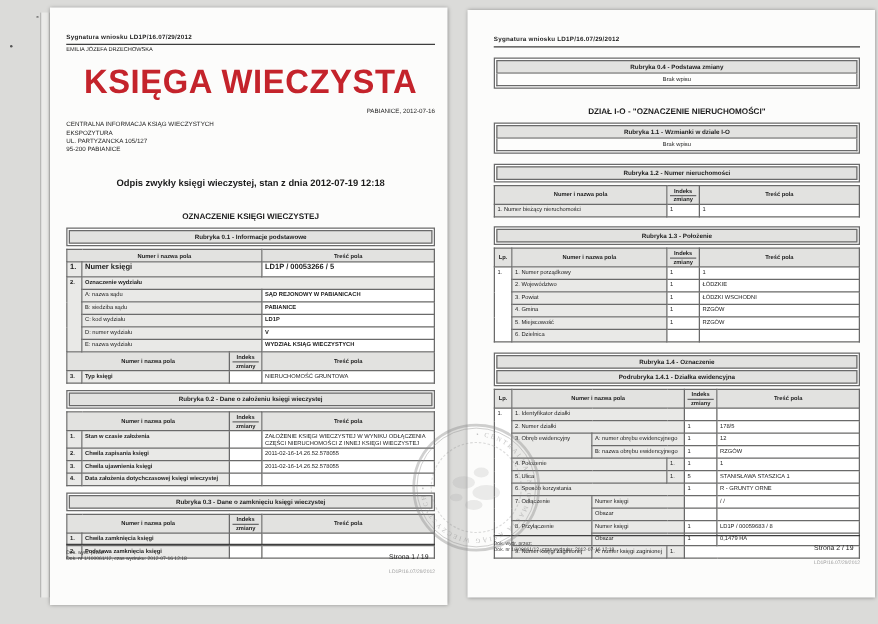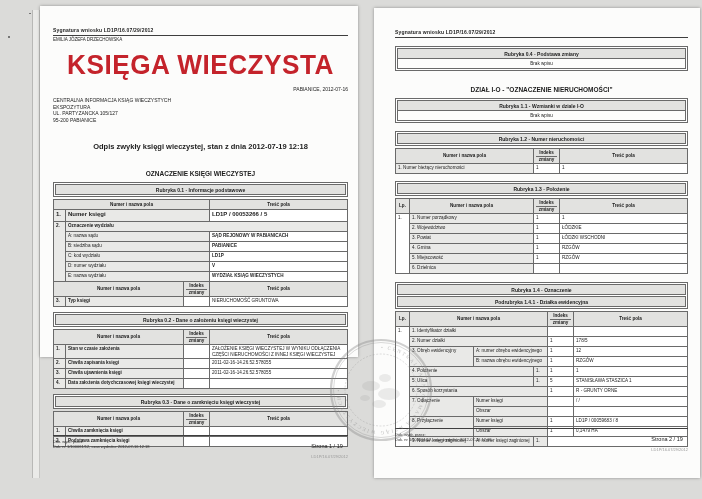--- a/index.html
+++ b/index.html
@@ -1,19 +1,19 @@
 <!DOCTYPE html>
 <html><head>
 <meta charset="utf-8">
 <style>
   html,body{margin:0;padding:0;}
   body{width:702px;height:499px;background:#dbdbd9;position:relative;overflow:hidden;
        font-family:"Liberation Sans", sans-serif;color:#1c1c1c;}
   .page{position:absolute;background:#fcfcfb;box-shadow:0 0 3px rgba(0,0,0,.35);}
-  #page1{left:40px;top:6px;width:318px;height:351px;}
+  #page1{left:40px;top:6px;width:318px;height:478px;}
   #page2{left:374px;top:8px;width:326px;height:470px;}
   .stack-edge{position:absolute;left:32px;top:10px;width:6px;height:468px;
       border-left:1px solid #b8b8b6;border-right:1px solid #c6c6c4;background:#eaeae8;}
   .speck{position:absolute;background:#555;border-radius:50%;}
 
   .inner1{padding:21px 10px 0 13px;}
   .inner2{padding:21px 12px 0 21px;}
 
   .sig{font-size:5px;font-weight:bold;letter-spacing:.2px;}
   .rule{border-top:1px solid #3e3e3e;margin:2px 0 1px 0;height:0;}

